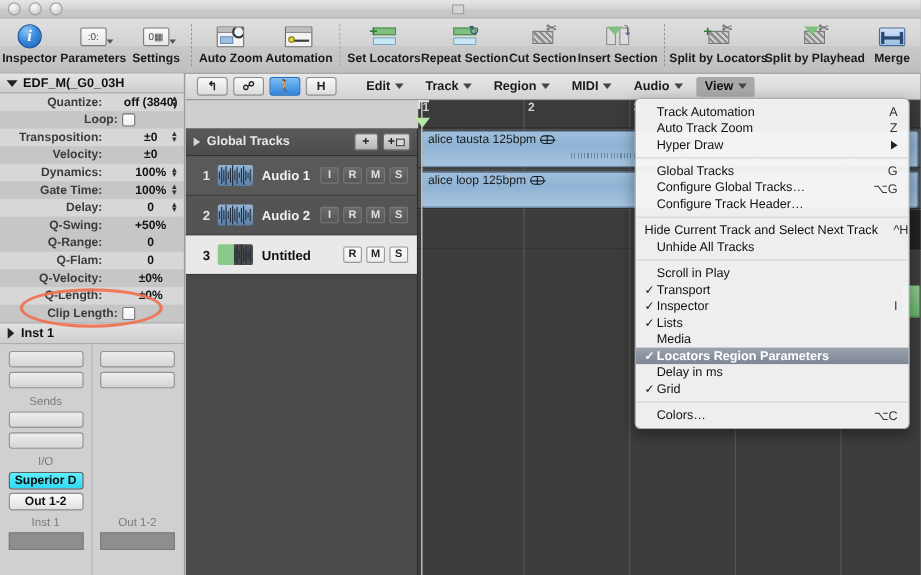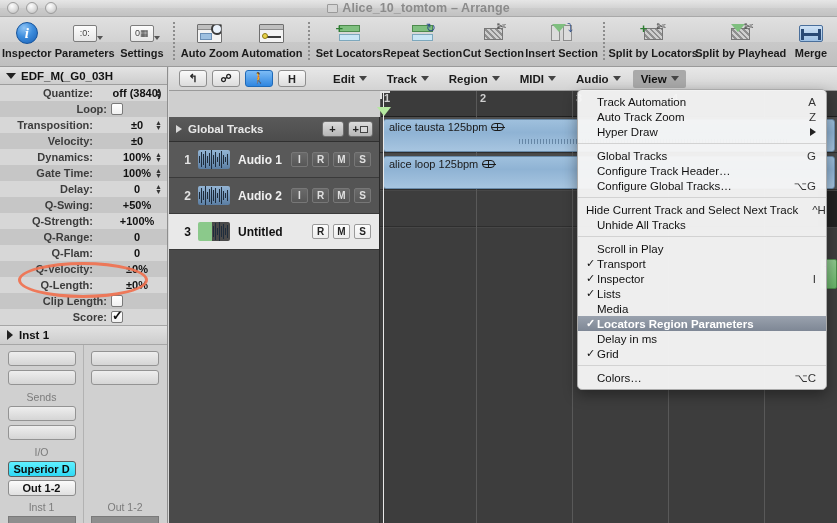--- a/index.html
+++ b/index.html
@@ -339,21 +339,21 @@
 
 <div id="app">
 
   <div class="titlebar">
     <div class="win-btns">
       <div class="win-btn"></div>
       <div class="win-btn"></div>
       <div class="win-btn"></div>
     </div>
     <div class="title-text">
-      <span class="title-icon"></span><span>Alice_10_tomtom – Arrange</span>
+      <span class="title-icon"></span>
     </div>
   </div>
 
   <div class="toolbar">
     <div class="tb-item">
       <div class="tb-ico">
           <div class="ico-blue-circle">i</div>
         </div>
       <div class="tb-lbl">Inspector</div>
     </div>
@@ -517,26 +517,20 @@
             <span class="p-value">0</span>
           </span>
         <span class="p-stepper">▲<br>▼</span>
       </div>
       <div class="param-row alt">
         <span class="p-label">Q-Swing:</span>
         <span class="p-value-wrap">
             <span class="p-value">+50%</span>
           </span>
       </div>
-      <div class="param-row lite">
-        <span class="p-label">Q-Strength:</span>
-        <span class="p-value-wrap">
-            <span class="p-value">+100%</span>
-          </span>
-      </div>
       <div class="param-row alt">
         <span class="p-label">Q-Range:</span>
         <span class="p-value-wrap">
             <span class="p-value">0</span>
           </span>
       </div>
       <div class="param-row lite">
         <span class="p-label">Q-Flam:</span>
         <span class="p-value-wrap">
             <span class="p-value">0</span>
@@ -551,26 +545,20 @@
       <div class="param-row lite">
         <span class="p-label">Q-Length:</span>
         <span class="p-value-wrap">
             <span class="p-value">±0%</span>
           </span>
       </div>
       <div class="param-row alt">
         <span class="p-label">Clip Length:</span>
         <span class="p-value-wrap">
             <span class="p-check"></span>
-          </span>
-      </div>
-      <div class="param-row lite">
-        <span class="p-label">Score:</span>
-        <span class="p-value-wrap">
-            <span class="p-check on"></span>
           </span>
       </div>
     </div>
 
     <div class="ellipse-hl"></div>
 
     <div class="inst-row">
       <span class="disc-tri-r"></span>
       <span>Inst 1</span>
     </div>
@@ -806,27 +794,27 @@
 
       <div class="msep"></div>
 
       <div class="mi">
         <span class="chk"></span>
         <span class="lbl">Global Tracks</span>
         <span class="key">G</span>
       </div>
       <div class="mi">
         <span class="chk"></span>
+        <span class="lbl">Configure Global Tracks…</span>
+        <span class="key">⌥G</span>
+      </div>
+      <div class="mi">
+        <span class="chk"></span>
         <span class="lbl">Configure Track Header…</span>
         <span class="key"></span>
-      </div>
-      <div class="mi">
-        <span class="chk"></span>
-        <span class="lbl">Configure Global Tracks…</span>
-        <span class="key">⌥G</span>
       </div>
 
       <div class="msep"></div>
 
       <div class="mi">
         <span class="chk"></span>
         <span class="lbl">Hide Current Track and Select Next Track</span>
         <span class="key">^H</span>
       </div>
       <div class="mi">

